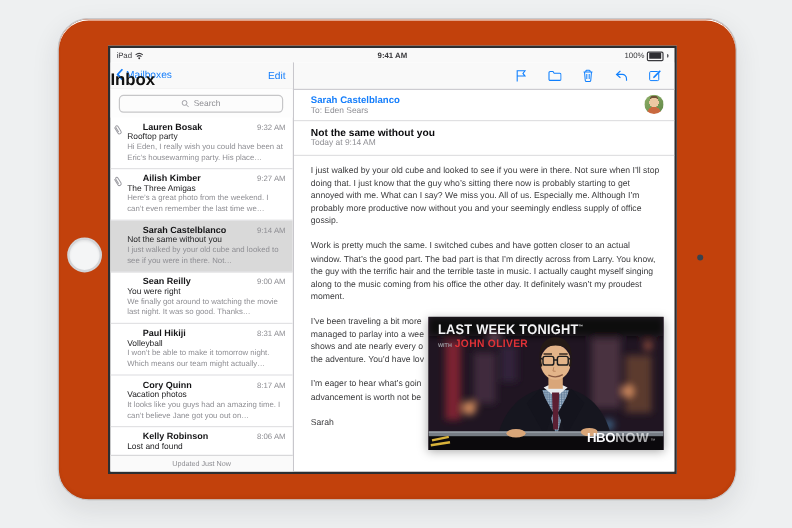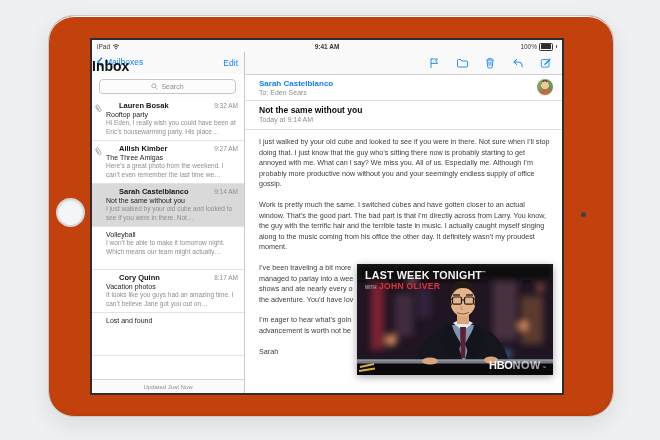--- a/index.html
+++ b/index.html
@@ -164,36 +164,52 @@
 
         <div class="email-row selected">
           <div class="row-top">
               <span class="row-sender">Sarah Castelblanco</span>
               <span class="row-time">9:14 AM</span>
             </div>
           <div class="row-subject">Not the same without you</div>
           <div class="row-preview">I just walked by your old cube and looked to see if you were in there. Not…</div>
         </div>
 
-
-        <div class="email-row">
+        <div class="email-row">
+          <div class="row-top">
+              <span class="row-sender">Sean Reilly</span>
+              <span class="row-time">9:00 AM</span>
+            </div>
+          <div class="row-subject">You were right</div>
+          <div class="row-preview">We finally got around to watching the movie last night. It was so good. Thanks…</div>
+        </div>
+
+        <div class="email-row">
+          <div class="row-top">
+              <span class="row-sender">Paul Hikiji</span>
+              <span class="row-time">8:31 AM</span>
+            </div>
           <div class="row-subject">Volleyball</div>
           <div class="row-preview">I won’t be able to make it tomorrow night. Which means our team might actually…</div>
         </div>
 
         <div class="email-row">
           <div class="row-top">
               <span class="row-sender">Cory Quinn</span>
               <span class="row-time">8:17 AM</span>
             </div>
           <div class="row-subject">Vacation photos</div>
           <div class="row-preview">It looks like you guys had an amazing time. I can’t believe Jane got you out on…</div>
         </div>
 
         <div class="email-row">
+          <div class="row-top">
+              <span class="row-sender">Kelly Robinson</span>
+              <span class="row-time">8:06 AM</span>
+            </div>
           <div class="row-subject">Lost and found</div>
         </div>
 
       </div>
 
       <div class="list-footer">Updated Just Now</div>
     </div>
 
     <div class="msg-panel">
 

